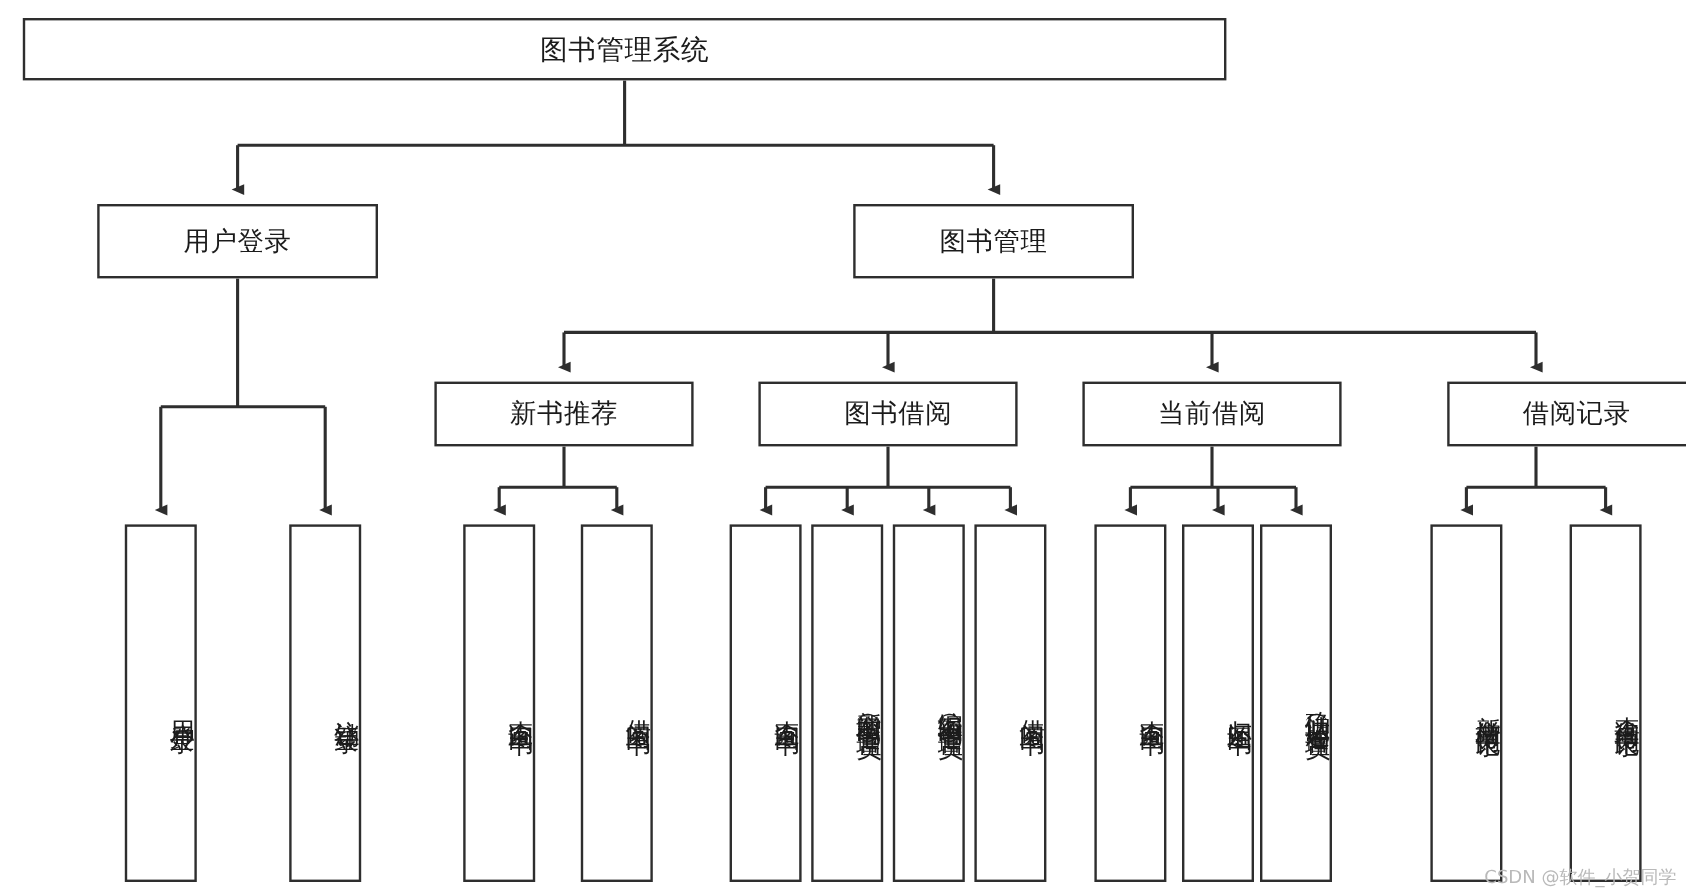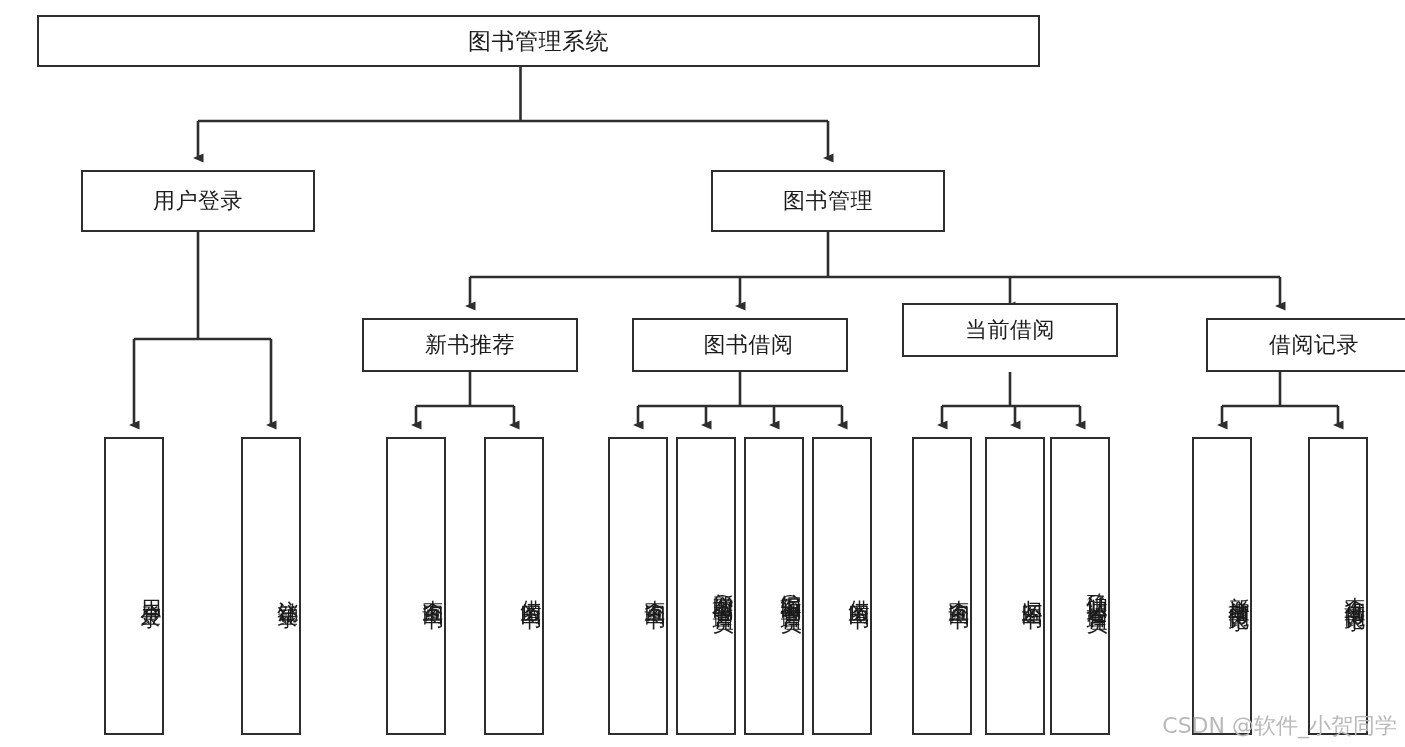--- a/index.html
+++ b/index.html
@@ -32,21 +32,21 @@
     padding-top:6px;
     letter-spacing:3px;
     line-height:1.05;
     white-space:nowrap;
     border-width:2.5px;
   }
 
   .watermark{
     position:absolute;
     right:8px;bottom:6px;
-    font-size:22px;
+    font-size:15px;
     color:#b9b9b9;
     white-space:nowrap;
     font-family:"DejaVu Sans",sans-serif;
   }
 </style>
 </head>
 <body>
 
 <div id="stage">
 
@@ -86,28 +86,28 @@
         <path d="M 942 406 L 942 425" marker-end="url(#arrow)"></path>
         <path d="M 1015 406 L 1015 425" marker-end="url(#arrow)"></path>
         <path d="M 1080 406 L 1080 425" marker-end="url(#arrow)"></path>
         <path d="M 1280 372 L 1280 406"></path>
         <path d="M 1222 406 L 1338 406"></path>
         <path d="M 1222 406 L 1222 425" marker-end="url(#arrow)"></path>
         <path d="M 1338 406 L 1338 425" marker-end="url(#arrow)"></path>
       </g>
   </svg>
 
-  <div class="node root h" style="left: 37px; top: 15px; width: 1003px; height: 52px;">图书管理系统</div>
+  <div class="node root h" style="left: 19px; top: 15px; width: 1003px; height: 52px;">图书管理系统</div>
 
   <div class="node h" style="left: 81px; top: 170px; width: 234px; height: 62px;">用户登录</div>
   <div class="node h" style="left: 711px; top: 170px; width: 234px; height: 62px;">图书管理</div>
 
   <div class="node h" style="left: 362px; top: 318px; width: 216px; height: 54px;">新书推荐</div>
   <div class="node h" style="left: 632px; top: 318px; width: 216px; height: 54px; padding-left: 17px;">图书借阅</div>
-  <div class="node h" style="left: 902px; top: 303px; width: 216px; height: 54px;">当前借阅</div>
+  <div class="node h" style="left: 902px; top: 318px; width: 216px; height: 54px;">当前借阅</div>
   <div class="node h" style="left: 1172px; top: 318px; width: 216px; height: 54px; margin-left: 34px;">借阅记录</div>
 
   <div class="node leaf" style="left: 104px; top: 437px; width: 60px; height: 298px;">用户登录</div>
   <div class="node leaf" style="left: 241px; top: 437px; width: 60px; height: 298px;">注销登录</div>
   <div class="node leaf" style="left: 386px; top: 437px; width: 60px; height: 298px;">查询图书</div>
   <div class="node leaf" style="left: 484px; top: 437px; width: 60px; height: 298px;">借阅图书</div>
   <div class="node leaf" style="left: 608px; top: 437px; width: 60px; height: 298px;">查询图书</div>
   <div class="node leaf" style="left: 676px; top: 437px; width: 60px; height: 298px;">新增图书（管理员）</div>
   <div class="node leaf" style="left: 744px; top: 437px; width: 60px; height: 298px;">编辑图书（管理员）</div>
   <div class="node leaf" style="left: 812px; top: 437px; width: 60px; height: 298px;">借阅图书</div>

